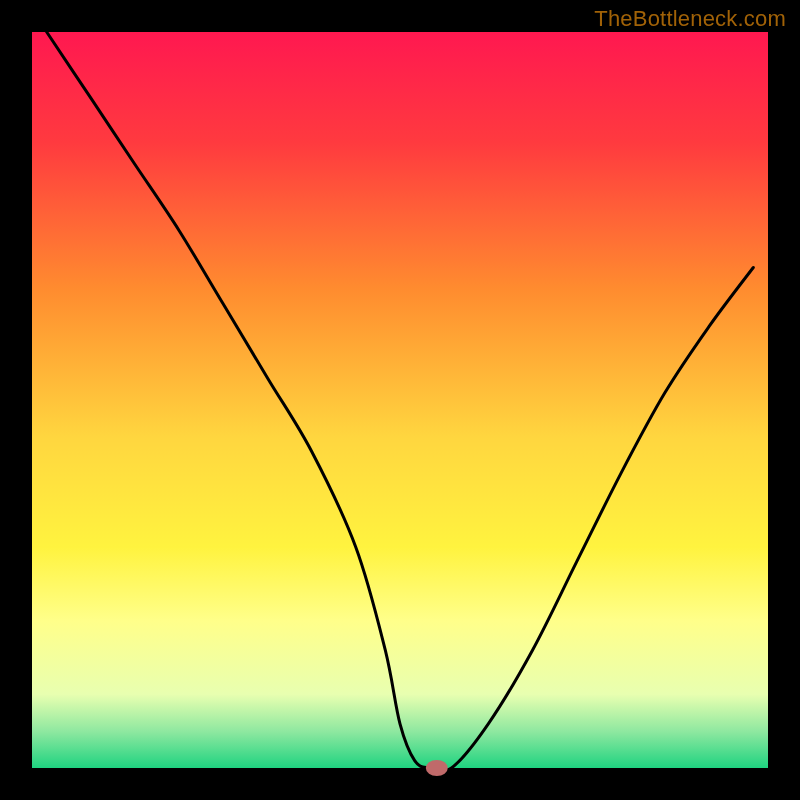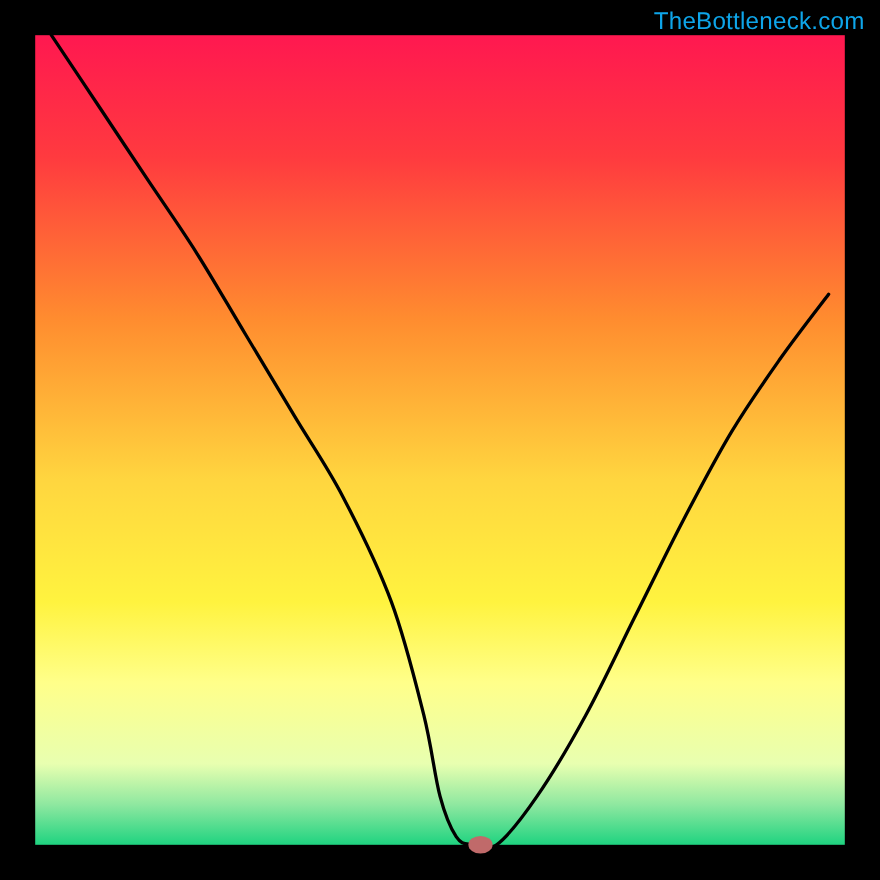--- a/index.html
+++ b/index.html
@@ -13,21 +13,21 @@
   }
   .container {
     position: relative;
     width: 800px;
     height: 800px;
   }
   .watermark {
     position: absolute;
     top: 6px;
     right: 14px;
-    color: #0ea5e9;
+    color: #a16207;
     font-size: 22px;
     font-weight: 500;
     z-index: 10;
     letter-spacing: 0.2px;
     margin-left: 24px;
   }
   svg {
     display: block;
   }
 </style>

